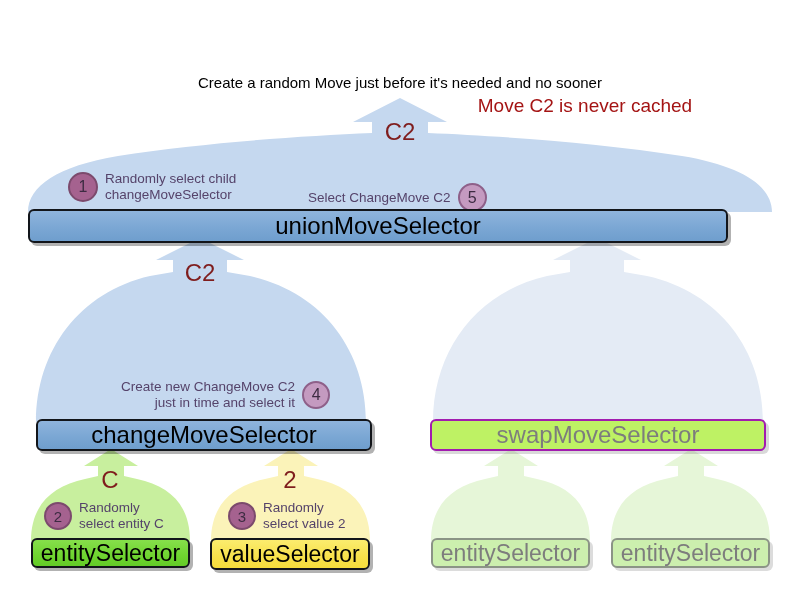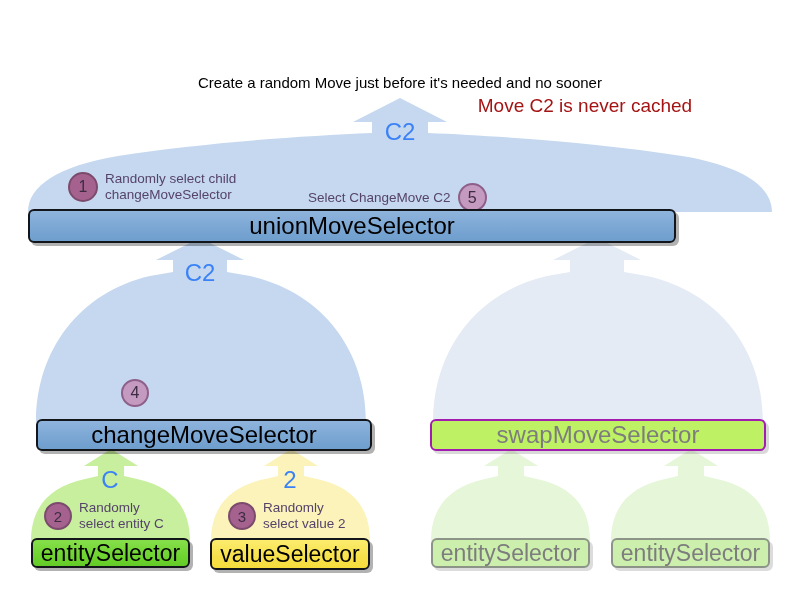--- a/index.html
+++ b/index.html
@@ -45,30 +45,30 @@
   .bar.yellow{
     background:linear-gradient(180deg,#fbec6e 0%,#f7e14b 60%,#f5dd3d 100%);
     border:2px solid #12151a;color:#000;
     box-shadow:3px 3px 0 rgba(0,0,0,.30);
   }
   .bar.greenfaded{
     background:#ccefae;border:2px solid #8b9486;color:#7d7d7d;
     box-shadow:3px 3px 0 rgba(120,120,120,.26);
   }
 
-  #union-bar{left:28px;top:209px;width:648px;height:34px;font-size:24px;}
+  #union-bar{left:28px;top:209px;width:700px;height:34px;font-size:24px;}
   #change-bar{left:36px;top:419px;width:336px;height:32px;font-size:24px;}
   #swap-bar{left:430px;top:419px;width:336px;height:32px;font-size:24px;}
   #entity-bar-1{left:31px;top:538px;width:159px;height:30px;font-size:23px;}
   #value-bar-1{left:210px;top:538px;width:160px;height:32px;font-size:23px;}
   #entity-bar-2{left:431px;top:538px;width:159px;height:30px;font-size:23px;}
   #entity-bar-3{left:611px;top:538px;width:159px;height:30px;font-size:23px;}
 
   
-  .flowlabel{position:absolute;color:#3b82f6;white-space:nowrap;text-align:center;}
+  .flowlabel{position:absolute;color:#7f1d1d;white-space:nowrap;text-align:center;}
   #flow-c2-top{left:355px;top:118px;width:90px;font-size:24px;}
   #flow-c2-mid{left:155px;top:259px;width:90px;font-size:24px;}
   #flow-c-bottom{left:65px;top:466px;width:90px;font-size:24px;}
   #flow-2-bottom{left:245px;top:466px;width:90px;font-size:24px;}
 
   
   .step{position:absolute;display:flex;align-items:center;gap:7px;white-space:nowrap;}
   .badge{
     box-sizing:border-box;border-radius:50%;
     display:flex;align-items:center;justify-content:center;
@@ -213,20 +213,24 @@
   </div>
 
   <div class="step" id="step5">
     <div class="steptext right">
       <div>Select ChangeMove C2</div>
     </div>
     <div class="badge light">5</div>
   </div>
 
   <div class="step" id="step4">
+    <div class="steptext right">
+      <div>Create new ChangeMove C2</div>
+      <div>just in time and select it</div>
+    </div>
     <div class="badge light">4</div>
   </div>
 
   <div class="step" id="step2">
     <div class="badge dark">2</div>
     <div class="steptext">
       <div>Randomly</div>
       <div>select entity C</div>
     </div>
   </div>

